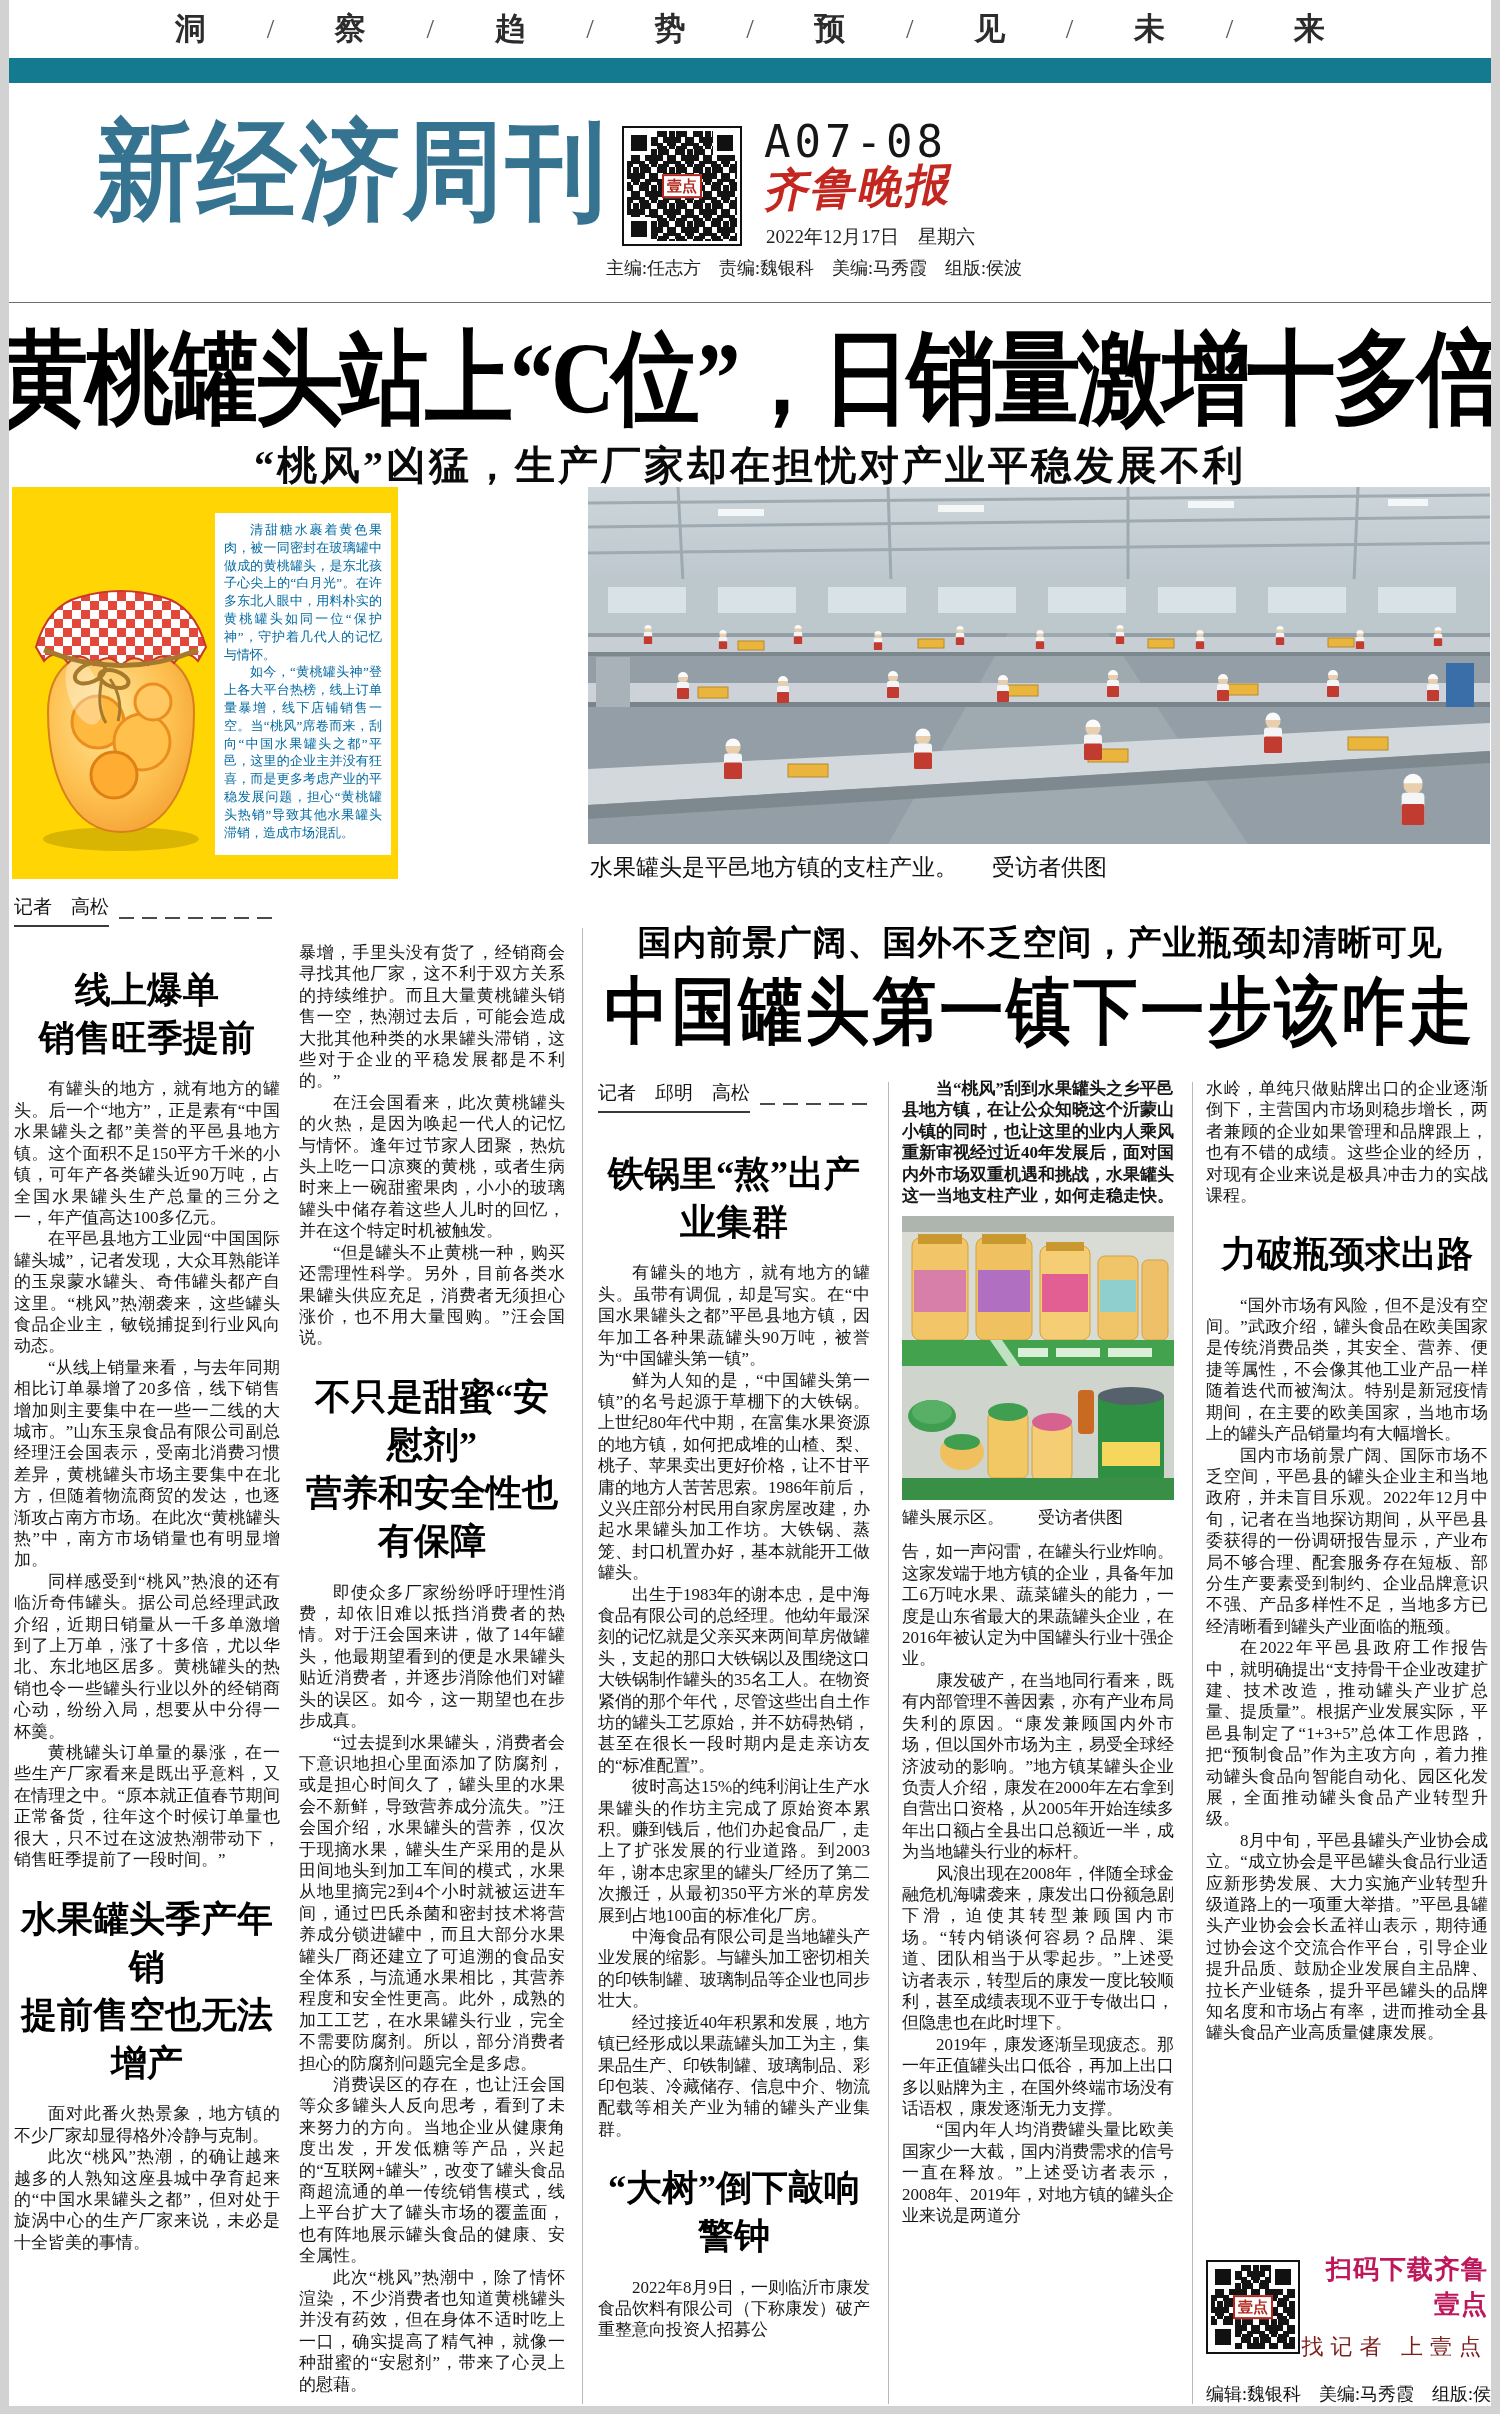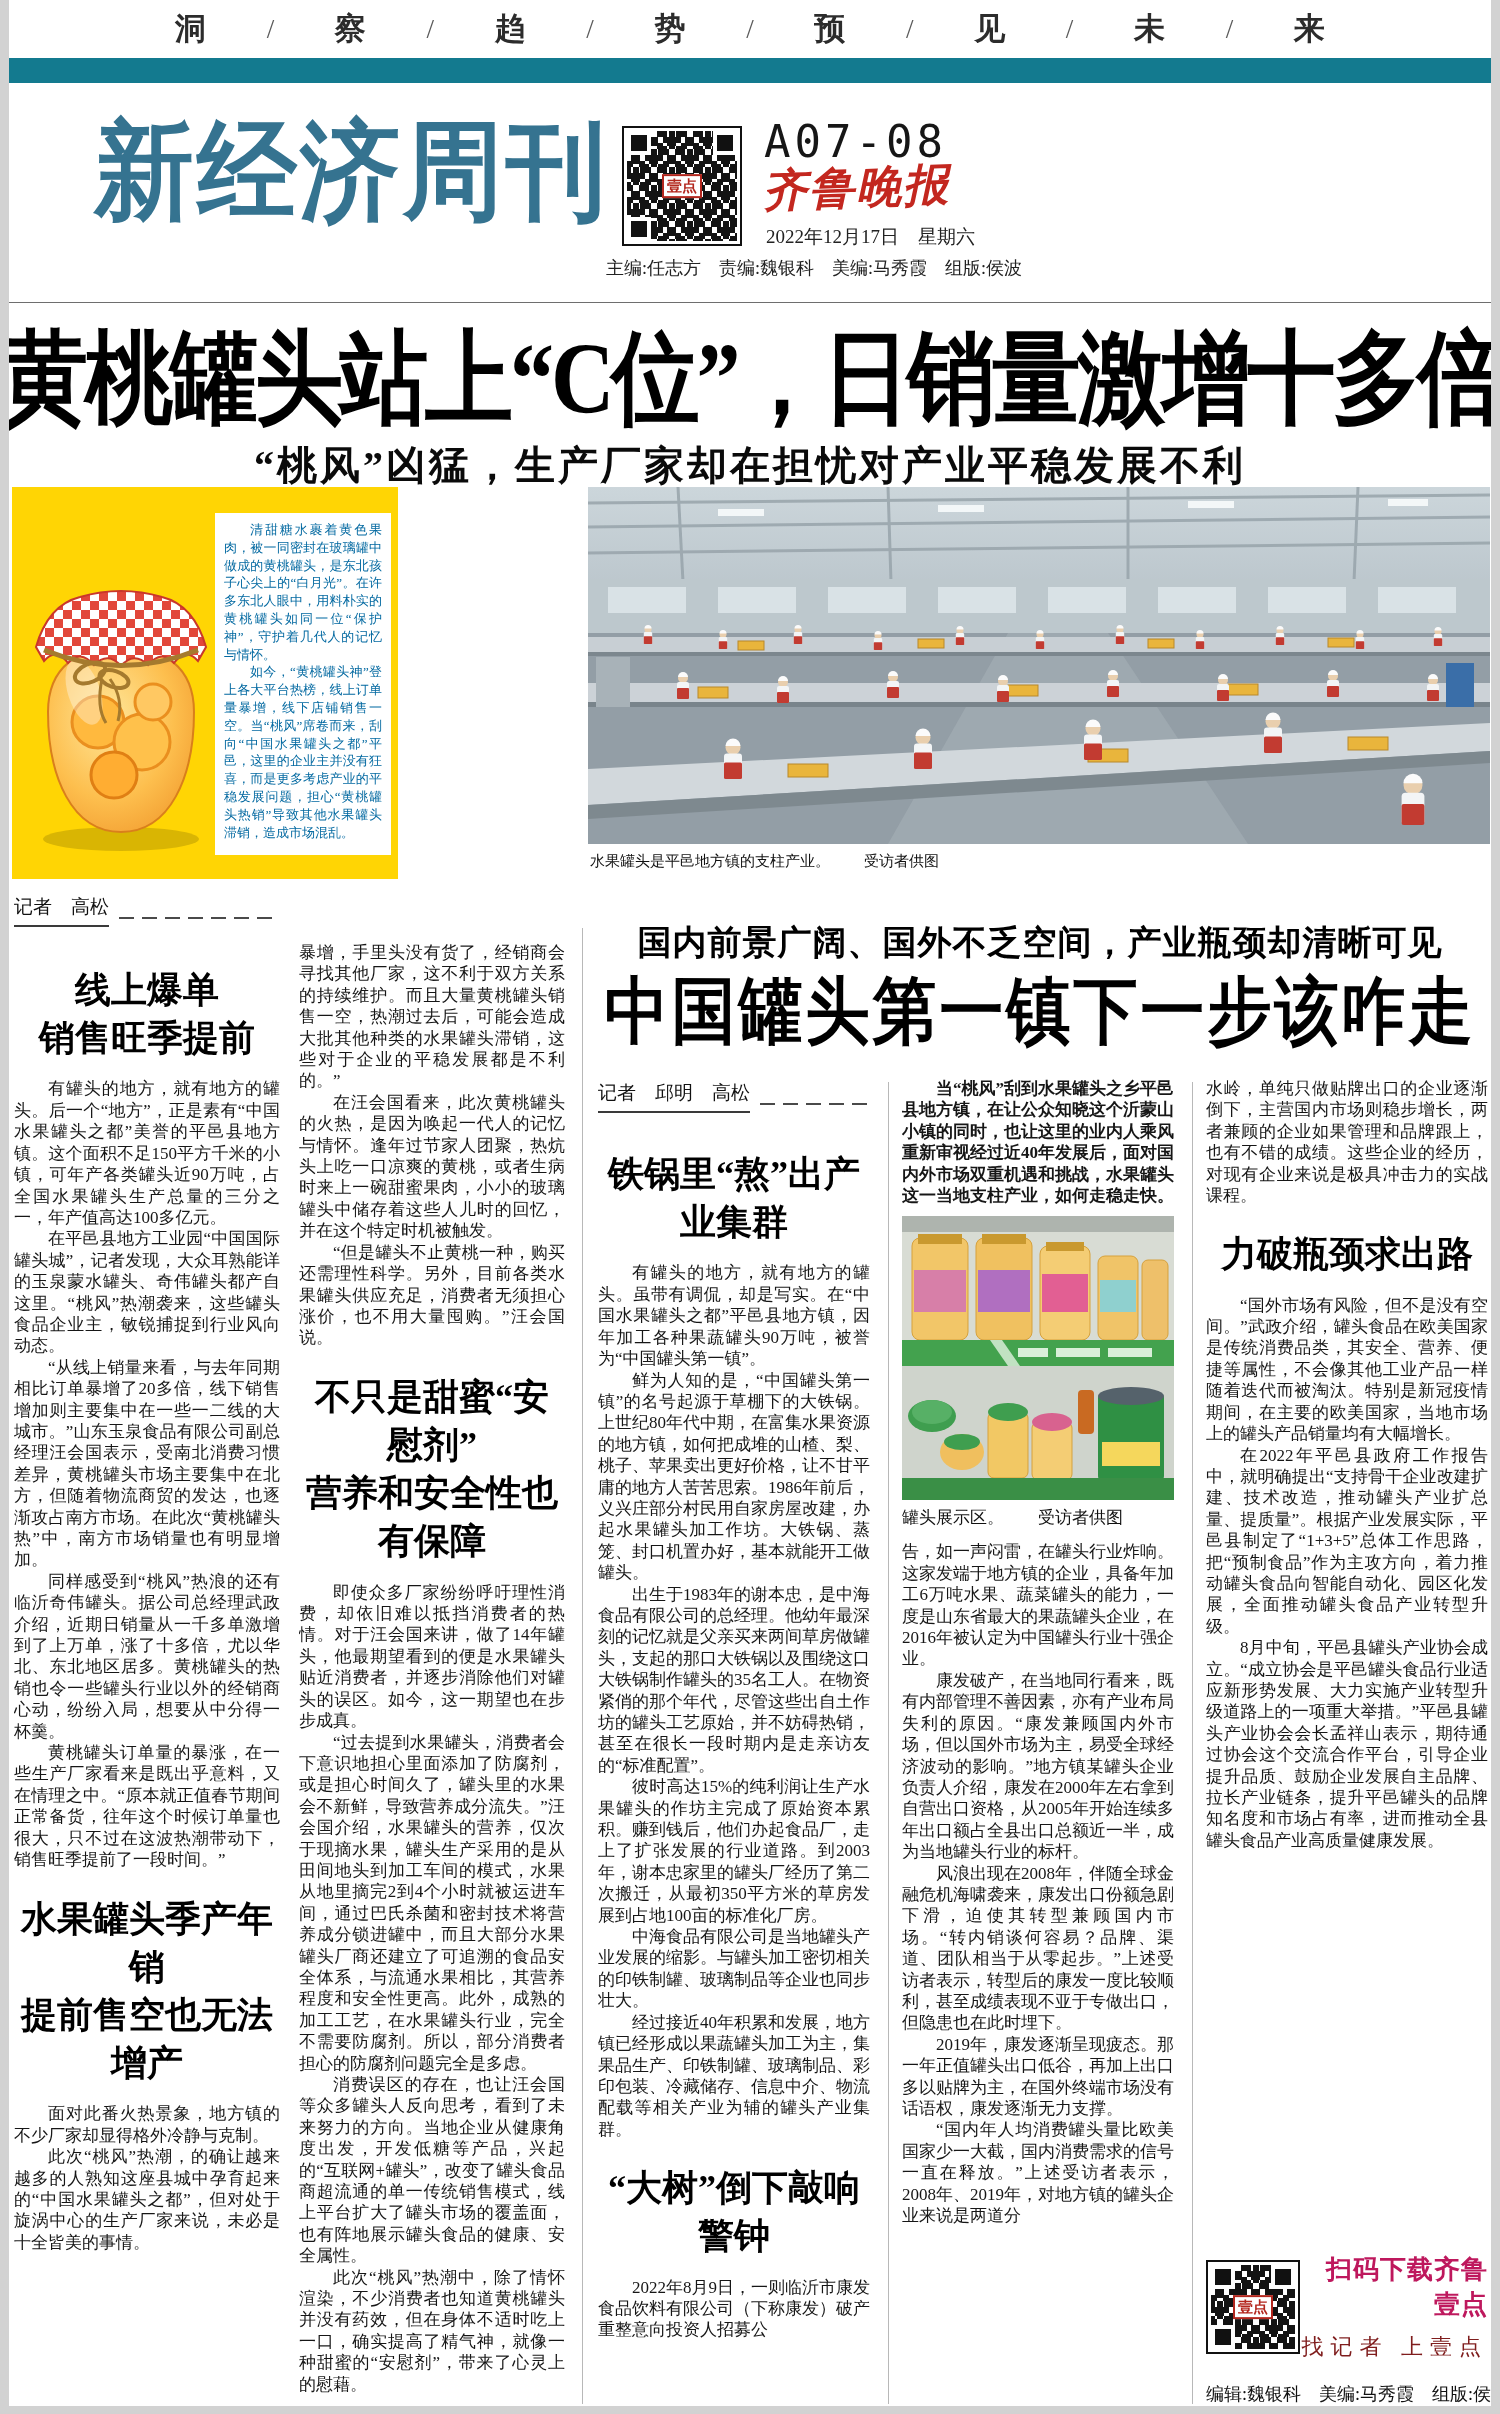--- a/index.html
+++ b/index.html
@@ -47,21 +47,21 @@
 
   
   .ybox{position:absolute;left:12px;top:487px;width:386px;height:392px;background:#ffd504;}
   .introbox{position:absolute;left:203px;top:26px;width:176px;height:342px;background:#fff;box-sizing:border-box;
      padding:8px 9px;overflow:hidden;}
   .intro-p{font-size:13px;line-height:17.8px;text-indent:2em;text-align:justify;margin:0;color:#0369a1;}
   .jar{position:absolute;left:6px;top:60px;width:206px;height:312px;}
 
   
   .photo1{position:absolute;left:588px;top:487px;width:902px;height:357px;overflow:hidden;}
-  .caption{position:absolute;font-size:15px;color:#111;}
+  .caption{position:absolute;font-size:23px;color:#111;}
   .cap1{left:590px;top:852px;}
   .credit{margin-left:34px;}
 
   
   .bp{font-size:17px;line-height:21.4px;text-align:justify;text-indent:2em;margin:0;color:#161616;}
   .noindent{text-indent:0;}
   .col-head{font-size:36px;font-weight:900;text-align:center;line-height:1.34;margin:24px 0 16px;color:#000;}
   .tcol{position:absolute;overflow:hidden;}
   .byline{position:absolute;display:flex;align-items:flex-end;}
   .byline-text{font-size:19px;color:#111;border-bottom:2px solid #3a3a3a;padding-bottom:5px;white-space:nowrap;}
@@ -365,20 +365,21 @@
         <p class="bp">风浪出现在2008年，伴随全球金融危机海啸袭来，康发出口份额急剧下滑，迫使其转型兼顾国内市场。“转内销谈何容易？品牌、渠道、团队相当于从零起步。”上述受访者表示，转型后的康发一度比较顺利，甚至成绩表现不亚于专做出口，但隐患也在此时埋下。</p>
         <p class="bp">2019年，康发逐渐呈现疲态。那一年正值罐头出口低谷，再加上出口多以贴牌为主，在国外终端市场没有话语权，康发逐渐无力支撑。</p>
         <p class="bp">“国内年人均消费罐头量比欧美国家少一大截，国内消费需求的信号一直在释放。”上述受访者表示，2008年、2019年，对地方镇的罐头企业来说是两道分</p>
       </div>
   </div>
 
   <div class="tcol a2c3">
       <p class="bp noindent">水岭，单纯只做贴牌出口的企业逐渐倒下，主营国内市场则稳步增长，两者兼顾的企业如果管理和品牌跟上，也有不错的成绩。这些企业的经历，对现有企业来说是极具冲击力的实战课程。</p>
       <h3 class="col-head">力破瓶颈求出路</h3>
       <p class="bp">“国外市场有风险，但不是没有空间。”武政介绍，罐头食品在欧美国家是传统消费品类，其安全、营养、便捷等属性，不会像其他工业产品一样随着迭代而被淘汰。特别是新冠疫情期间，在主要的欧美国家，当地市场上的罐头产品销量均有大幅增长。</p>
+      <p class="bp">国内市场前景广阔、国际市场不乏空间，平邑县的罐头企业主和当地政府，并未盲目乐观。2022年12月中旬，记者在当地探访期间，从平邑县委获得的一份调研报告显示，产业布局不够合理、配套服务存在短板、部分生产要素受到制约、企业品牌意识不强、产品多样性不足，当地多方已经清晰看到罐头产业面临的瓶颈。</p>
       <p class="bp">在2022年平邑县政府工作报告中，就明确提出“支持骨干企业改建扩建、技术改造，推动罐头产业扩总量、提质量”。根据产业发展实际，平邑县制定了“1+3+5”总体工作思路，把“预制食品”作为主攻方向，着力推动罐头食品向智能自动化、园区化发展，全面推动罐头食品产业转型升级。</p>
       <p class="bp">8月中旬，平邑县罐头产业协会成立。“成立协会是平邑罐头食品行业适应新形势发展、大力实施产业转型升级道路上的一项重大举措。”平邑县罐头产业协会会长孟祥山表示，期待通过协会这个交流合作平台，引导企业提升品质、鼓励企业发展自主品牌、拉长产业链条，提升平邑罐头的品牌知名度和市场占有率，进而推动全县罐头食品产业高质量健康发展。</p>
     </div>
 
   <div class="scanbox">
     <div class="qr2">
       <div class="qr-noise"></div>
       <div class="qr-finder tl"></div>
       <div class="qr-finder tr"></div>
       <div class="qr-finder bl"></div>

